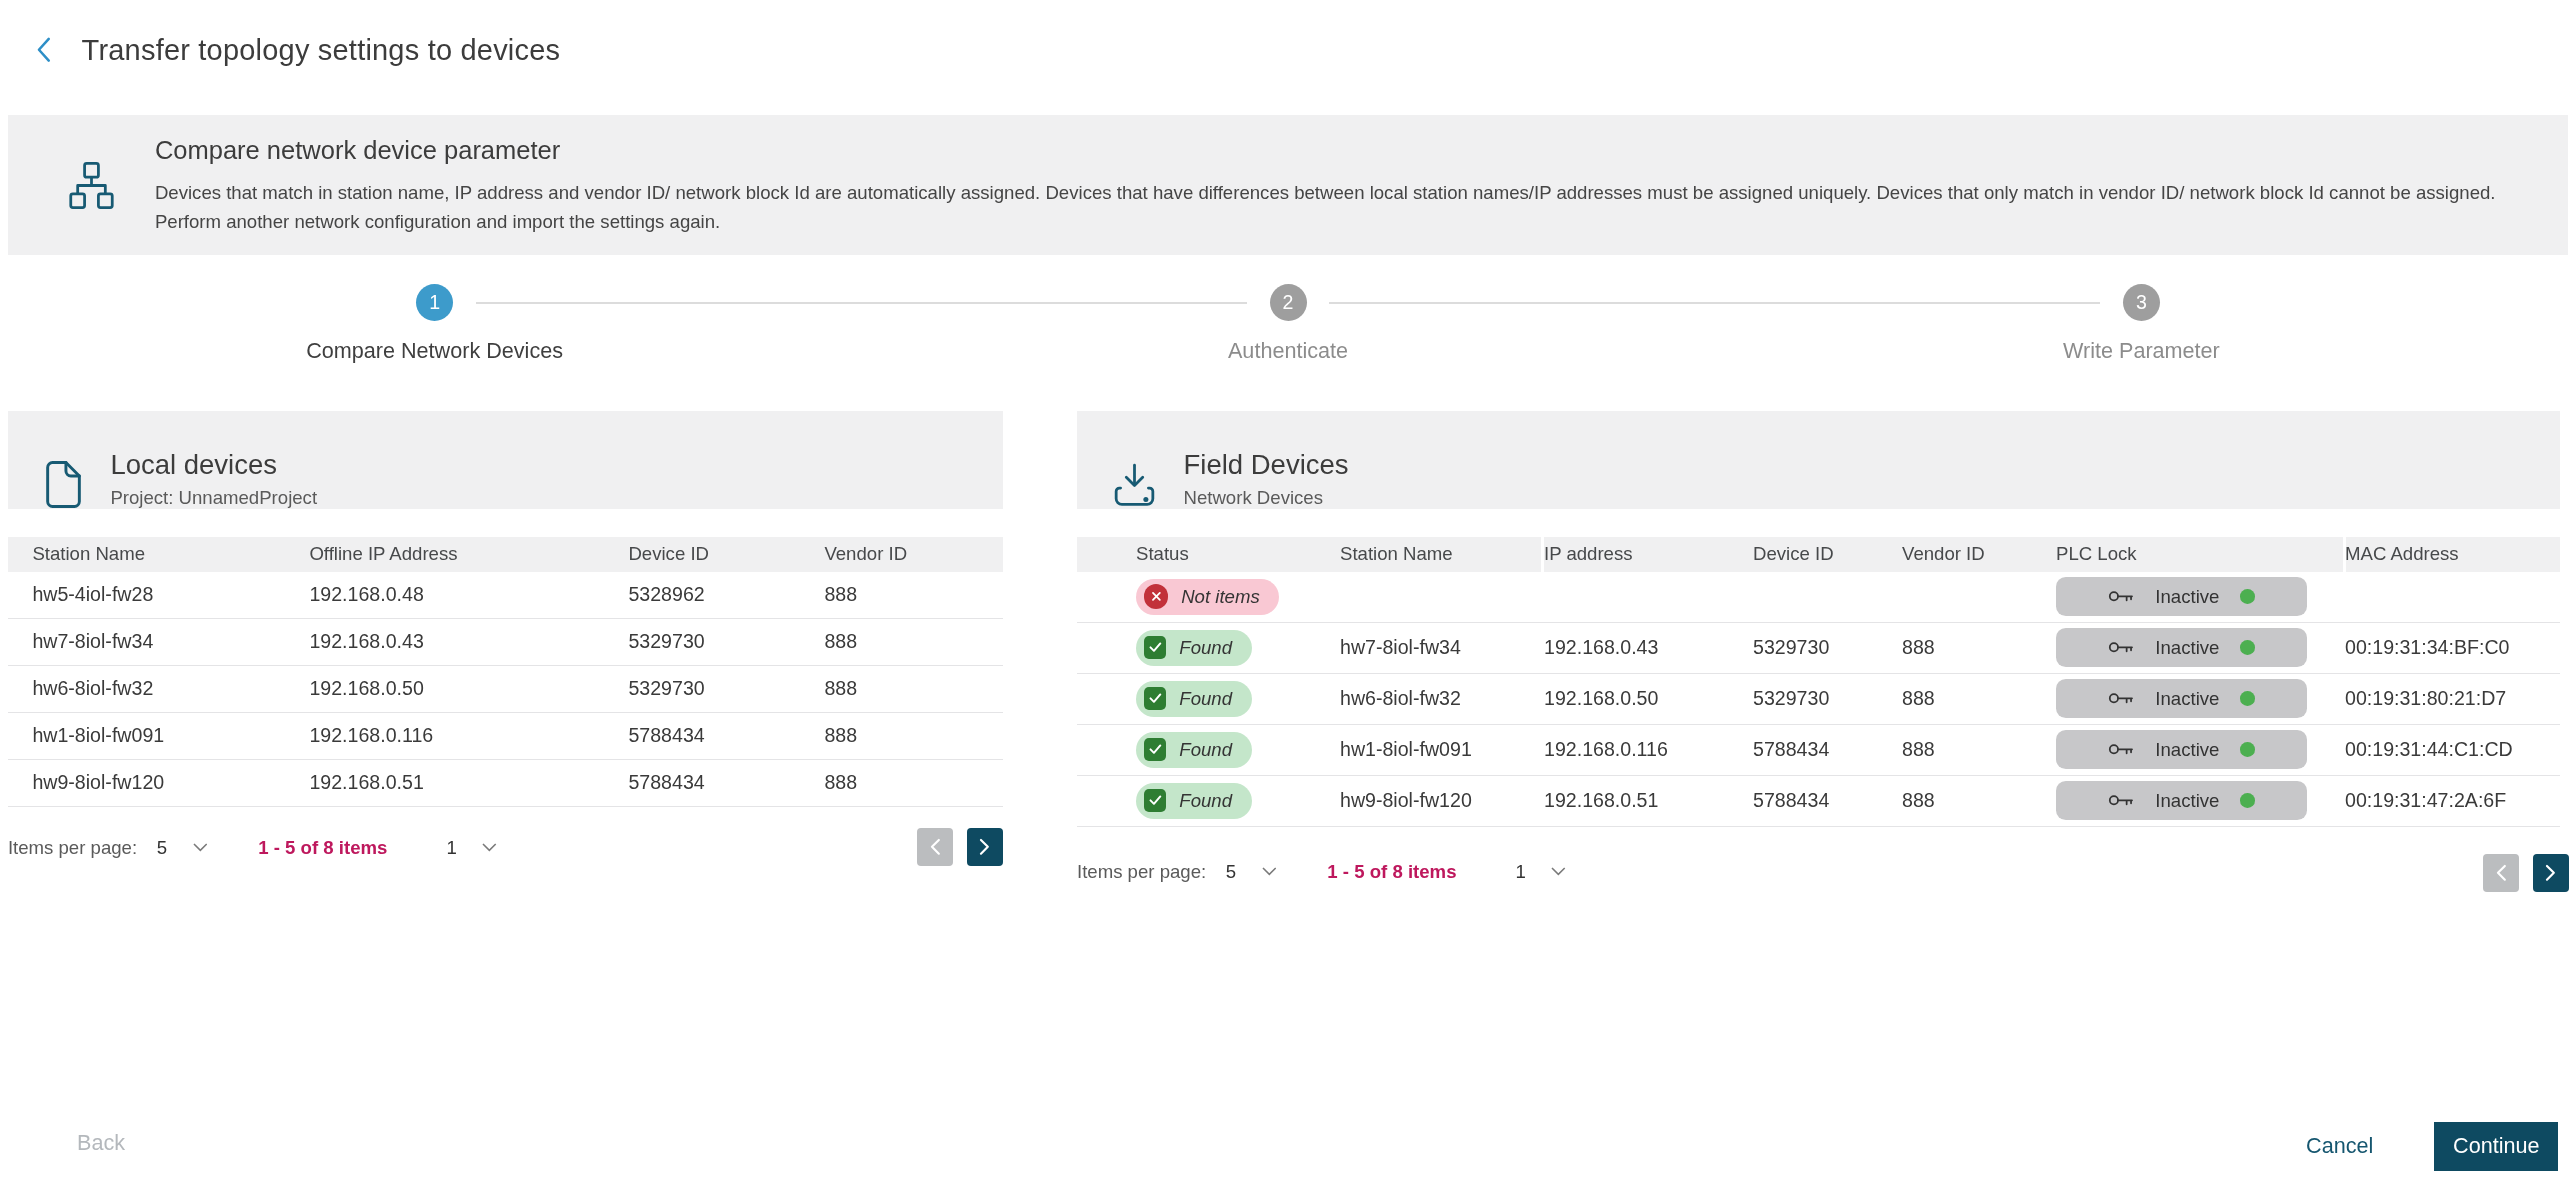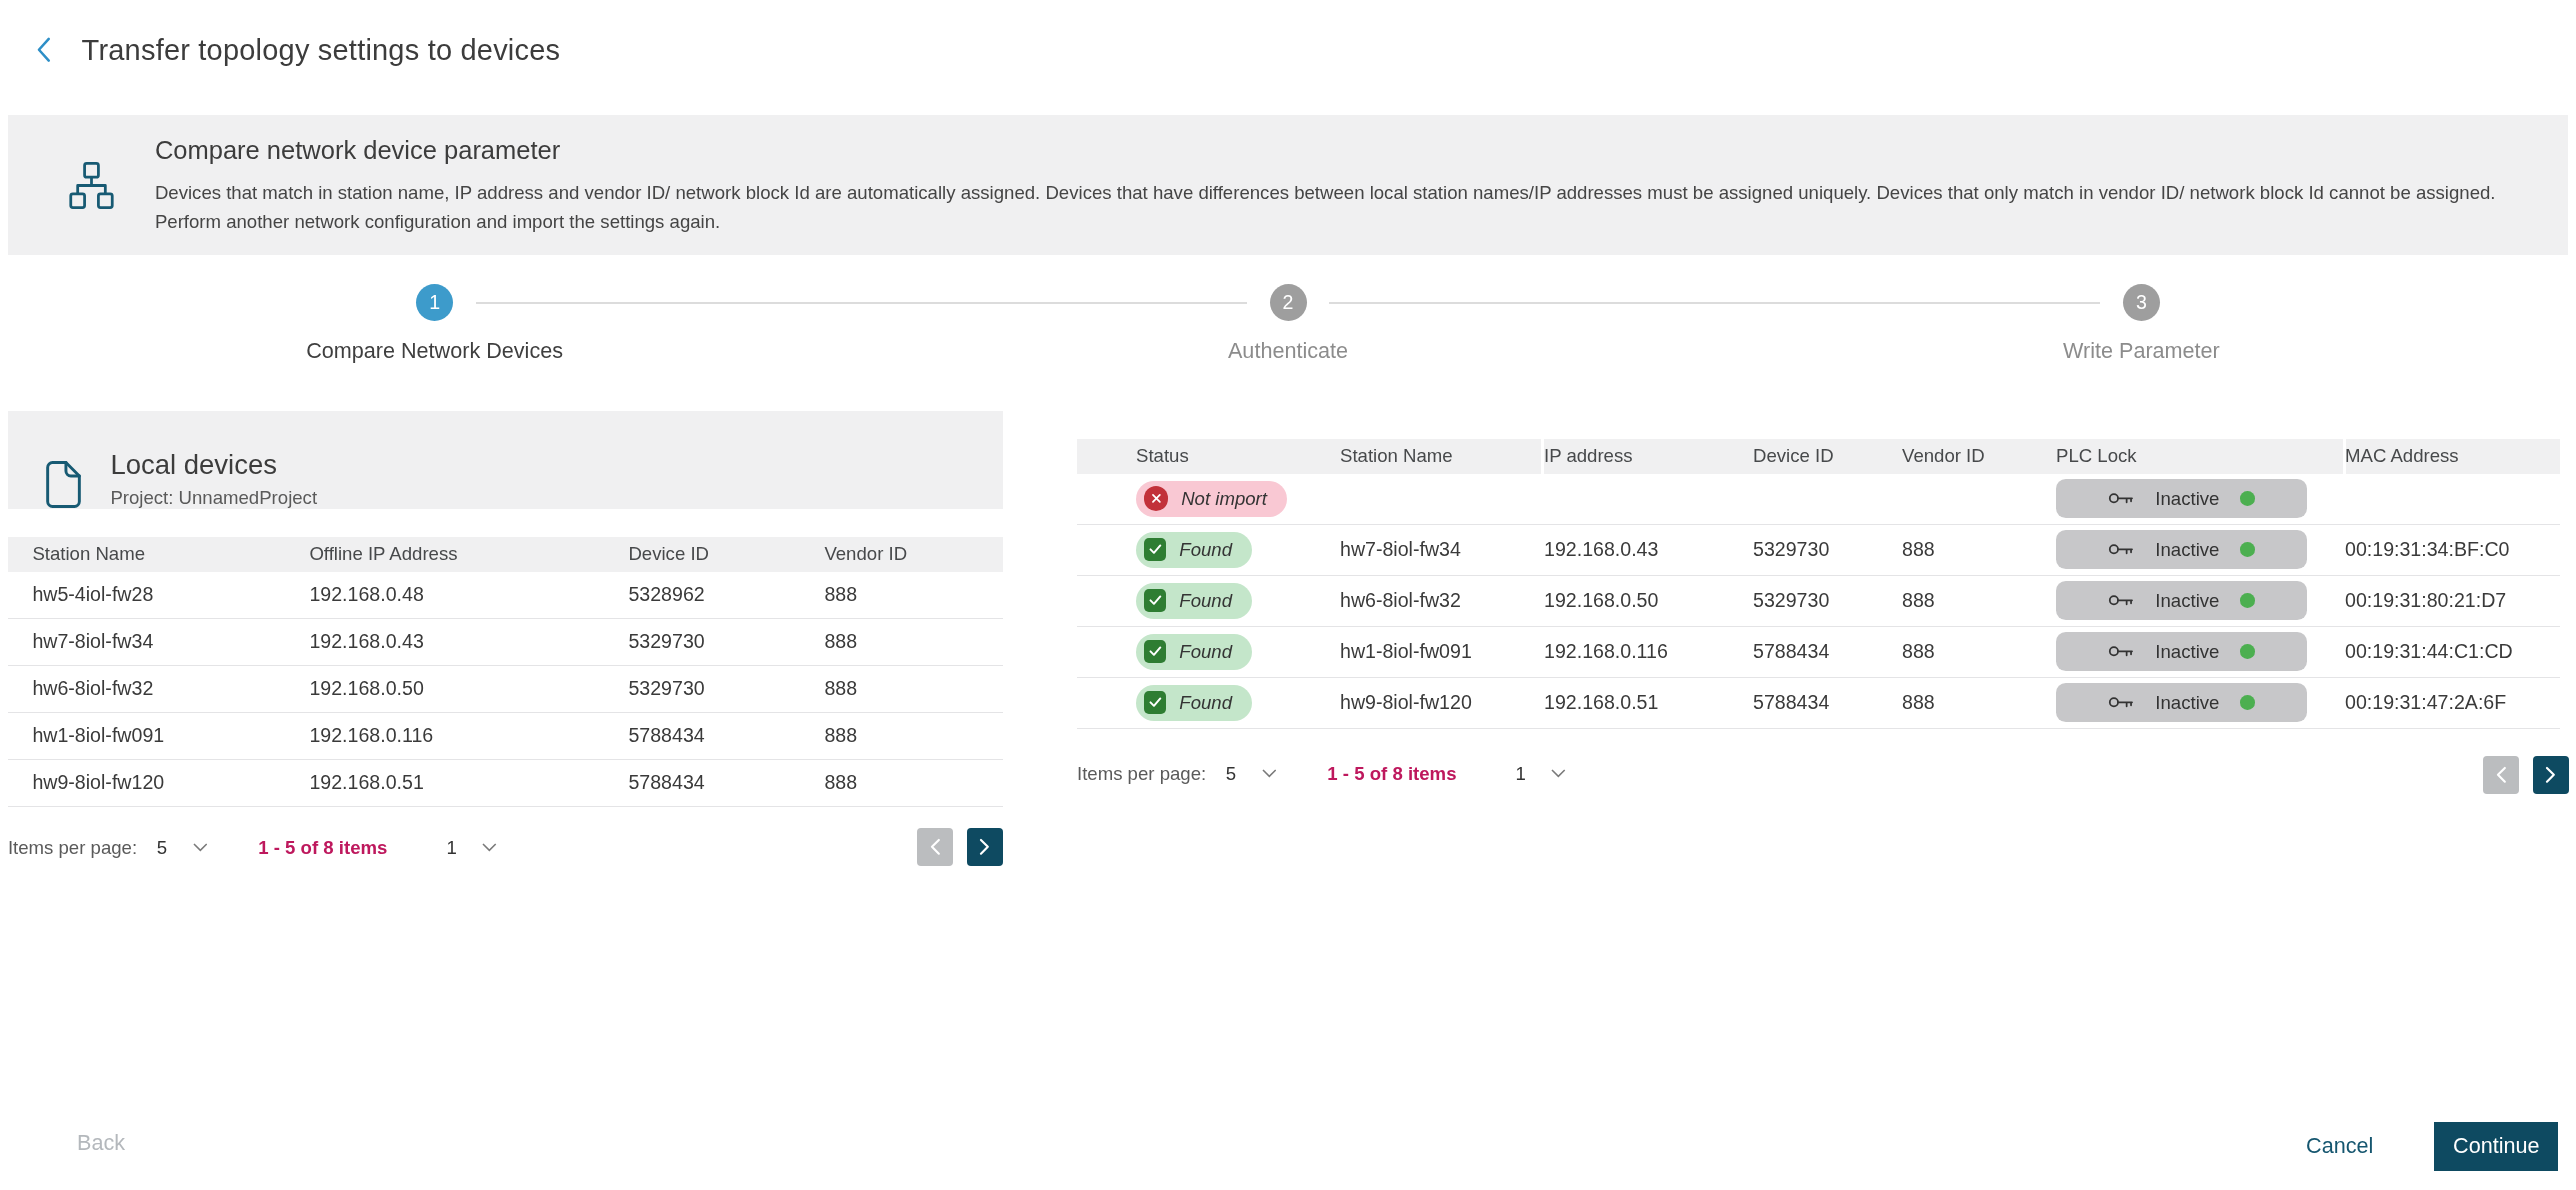--- a/index.html
+++ b/index.html
@@ -212,20 +212,36 @@
       <span class="pg-btn pg-next">
         <svg width="10.8" height="17.7" viewBox="0 0 11 18">
             <polyline points="2,2 9,9 2,16" fill="none" stroke="#ffffff" stroke-width="2.2" stroke-linecap="round" stroke-linejoin="round"></polyline>
           </svg>
       </span>
     </span>
   </div>
 </section>
 
 <section class="panel panel-field">
+  <div class="panel-head">
+    <div class="panel-head-icon">
+      <svg width="43" height="47" viewBox="0 0 34 36">
+        <g fill="none" stroke="#175a73" stroke-width="2.2" stroke-linecap="round" stroke-linejoin="round">
+          <path d="M17 2 v15"></path>
+          <path d="M10.5 11.5 L17 18 l6.5 -6.5"></path>
+          <path d="M6 20 h-1 a2.5 2.5 0 0 0 -2.5 2.5 v6 a4.5 4.5 0 0 0 4.5 4.5 h20 a4.5 4.5 0 0 0 4.5 -4.5 v-6 a2.5 2.5 0 0 0 -2.5 -2.5 h-1"></path>
+        </g>
+        <circle cx="26" cy="29" r="2" fill="#175a73"></circle>
+      </svg>
+    </div>
+    <div>
+      <div class="panel-title">Field Devices</div>
+      <div class="panel-subtitle">Network Devices</div>
+    </div>
+  </div>
 
   <div class="thead fgrid">
     <div class="sep s1"></div>
     <div class="sep s2"></div>
     <div></div>
     <div>Status</div>
     <div>Station Name</div>
     <div>IP address</div>
     <div>Device ID</div>
     <div>Vendor ID</div>
@@ -235,21 +251,21 @@
 
   <div class="frow fgrid">
     <div></div>
     <div>
       <span class="status-pill error">
         <span class="badge-x">
           <svg width="10.8" height="10.8" viewBox="0 0 11 11">
               <path d="M2 2 L9 9 M9 2 L2 9" stroke="#ffffff" stroke-width="1.8" stroke-linecap="round"></path>
             </svg>
         </span>
-        <span>Not import</span>
+        <span>Not items</span>
       </span>
     </div>
     <div></div>
     <div></div>
     <div></div>
     <div></div>
     <div>
       <span class="plc-pill">
         <svg width="26.5" height="14.7" viewBox="0 0 27 15">
             <g fill="none" stroke="#333" stroke-width="1.8" stroke-linecap="round">

